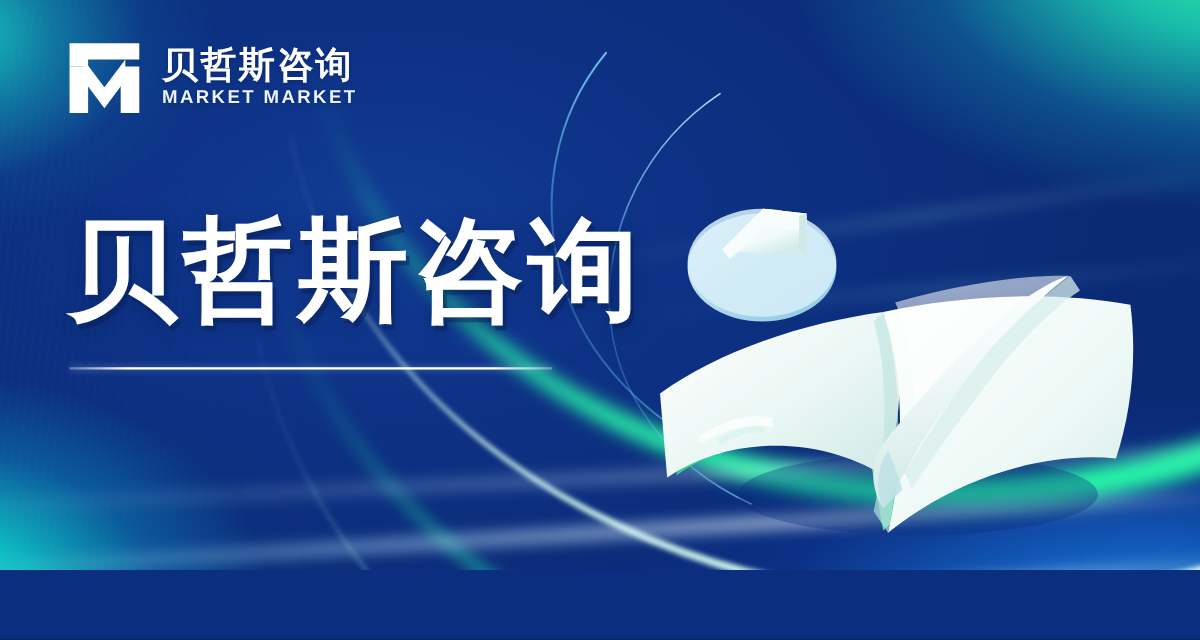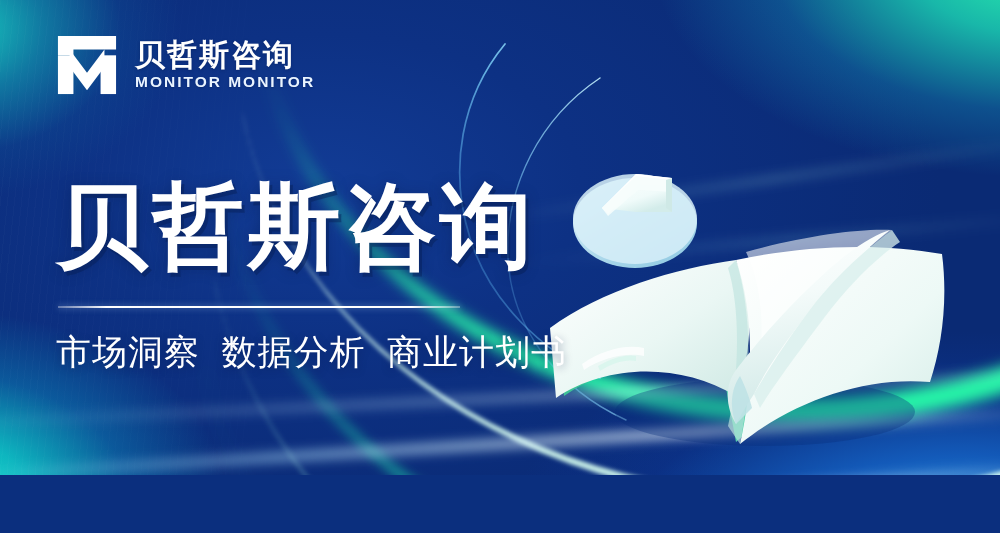--- a/index.html
+++ b/index.html
@@ -249,21 +249,20 @@
 
   <div class="logo-row">
     <svg class="logo-mark" viewBox="0 0 64 64">
       <path fill="#ffffff" d="M2 2 H62 V16 H18 V22 H2 Z"></path>
       <path fill="#ffffff" d="M2 22 H18 V62 H2 Z"></path>
       <path fill="#ffffff" d="M46 22 H62 V62 H46 Z"></path>
       <path fill="#ffffff" d="M14 16 L32 40 L50 16 L50 34 L32 58 L14 34 Z"></path>
     </svg>
     <div class="logo-text">
       <div class="logo-cn">贝哲斯咨询</div>
-      <div class="logo-en">MONITOR MONITOR</div>
+      <div class="logo-en">MARKET MARKET</div>
     </div>
   </div>
 
   <div class="headline">贝哲斯咨询</div>
   <div class="rule"></div>
-  <div class="subline">市场洞察  数据分析  商业计划书</div>
 
 </div>
 
 </body></html>

